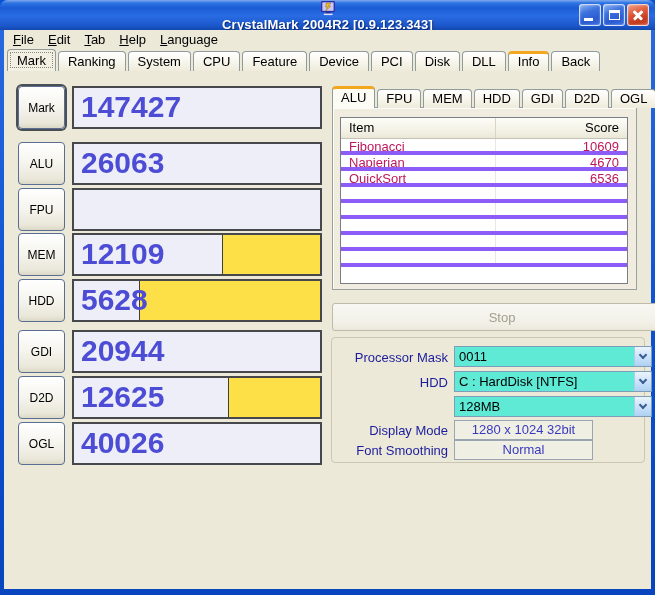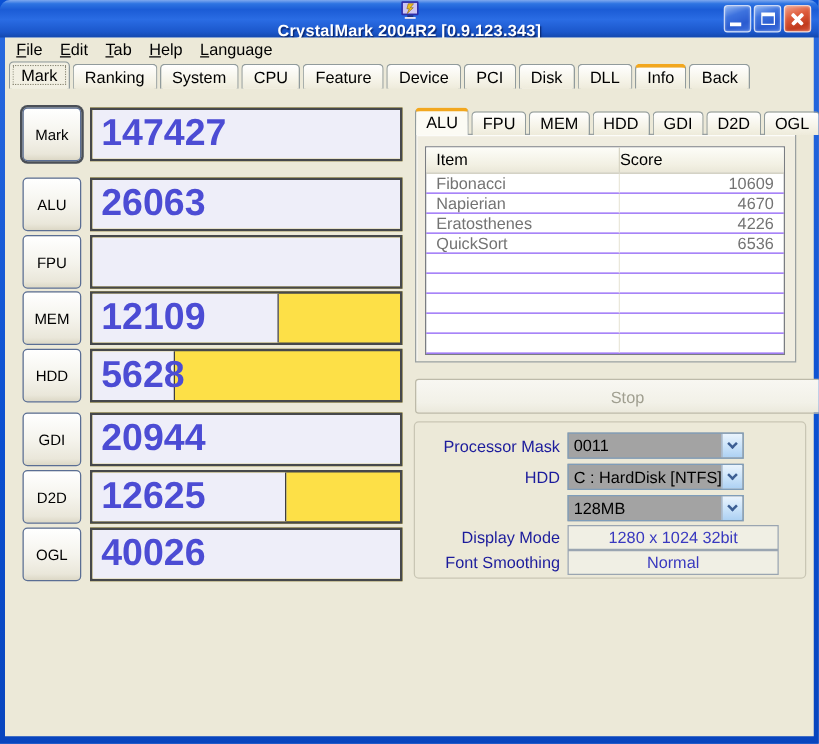--- a/index.html
+++ b/index.html
@@ -54,38 +54,38 @@
     background:linear-gradient(180deg,#FFFFFF 0%,#F6F4E9 60%,#EEEBDB 100%);
     border:1px solid #919B9C; border-bottom:none; border-radius:4px 4px 0 0; }
   .itab.selected { height:22px; line-height:17px; background:#FCFBF4; border-top:3px solid #F2A71E; }
 
   .tabbody { position:absolute; left:328px; top:77px; width:305px; height:183px; background:#F0EDE0;
     border:1px solid #9AA0A0; box-shadow:inset 1px 1px 0 rgba(255,255,255,.8); z-index:1; }
 
   .lv { position:absolute; left:336px; top:87px; width:288px; height:167px; background:#fff; border:1px solid #7A7D82; z-index:3; }
   .lv-header { display:flex; height:21px; background:linear-gradient(180deg,#FDFDF8 0%,#F2F0E3 70%,#EAE7D8 100%); border-bottom:1px solid #C6C3B2; font-size:13px; }
   .lv-h-item { width:155px; padding-left:8px; line-height:20px; border-right:1px solid #D8D5C4; }
-  .lv-h-score { flex:1; text-align:left; padding-right:8px; line-height:20px; }
-  .lv-row { display:flex; height:16px; line-height:15px; border-bottom:1px solid #8b5cf6; font-size:13px; color:#737373;gap:12px; }
+  .lv-h-score { flex:1; text-align:right; padding-right:8px; line-height:20px; }
+  .lv-row { display:flex; height:16px; line-height:15px; border-bottom:4px solid #8b5cf6; font-size:13px; color:#be185d;gap:12px; }
   .lv-cell-item { width:155px; padding-left:8px; border-right:1px solid #EAE8DB; overflow:hidden; }
   .lv-cell-score { flex:1; text-align:right; padding-right:8px; }
 
   .stop-btn { position:absolute; left:328px; top:273px; width:340px; height:28px; border:1px solid #BDBAA9; border-radius:3px;
     background:linear-gradient(180deg,#F8F7F2 0%,#F2F1E8 70%,#EBE9DC 100%); color:#A09F90; font-size:13px; font-family:"Liberation Sans",sans-serif; }
 
   
   .groupbox { position:absolute; left:327px; top:307px; width:314px; height:126px; border:1px solid #C9C6B4; border-radius:4px; }
   .set-row { position:absolute; left:0; width:100%; }
   .set-label { position:absolute; left:0; width:116px; text-align:right; font-size:13px; color:#1C1C9C; top:50%; transform:translateY(-50%); }
-  .combo { position:absolute; left:122px; width:141px; height:21px; background:#a3a3a3; border:1px solid #7F9DB9; }
+  .combo { position:absolute; left:122px; width:198px; height:21px; background:#5eead4; border:1px solid #7F9DB9; }
   .combo-val { position:absolute; left:4px; top:2px; font-size:13px; color:#000; white-space:nowrap; }
   .combo-btn { position:absolute; right:0; top:0; bottom:0; width:17px; border-left:1px solid #AECBEA; border-radius:0 1px 1px 0;
     background:linear-gradient(180deg,#EAF4FD 0%,#CCE4FA 50%,#ADD1F3 100%); }
   .chev { position:absolute; left:4.5px; top:5px; width:6px; height:6px; border-right:2px solid #3C5E93; border-bottom:2px solid #3C5E93; transform:rotate(45deg); }
-  .ro-field { position:absolute; left:122px; width:169px; height:20px; background:#F0EFE4; border:1px solid #9AA5B1;
+  .ro-field { position:absolute; left:122px; width:139px; height:20px; background:#F0EFE4; border:1px solid #9AA5B1;
     text-align:center; font-size:13px; color:#3939BF; line-height:18px; }
 </style>
 </head>
 <body>
 
 <div class="window">
 
   <div class="titlebar">
     <svg class="app-icon" viewBox="0 0 16 16">
       <rect x="1" y="1" width="13" height="10.5" rx="1" fill="#2D2DA8"></rect>
@@ -207,24 +207,20 @@
       </div>
       <div class="lv-row">
         <div class="lv-cell-item">Fibonacci</div>
         <div class="lv-cell-score">10609</div>
       </div>
       <div class="lv-row">
         <div class="lv-cell-item">Napierian</div>
         <div class="lv-cell-score">4670</div>
       </div>
       <div class="lv-row">
-        <div class="lv-cell-item">Eratosthenes</div>
-        <div class="lv-cell-score">4226</div>
-      </div>
-      <div class="lv-row">
         <div class="lv-cell-item">QuickSort</div>
         <div class="lv-cell-score">6536</div>
       </div>
       <div class="lv-row">
           <div class="lv-cell-item"></div>
           <div class="lv-cell-score"></div>
         </div>
       <div class="lv-row">
           <div class="lv-cell-item"></div>
           <div class="lv-cell-score"></div>

